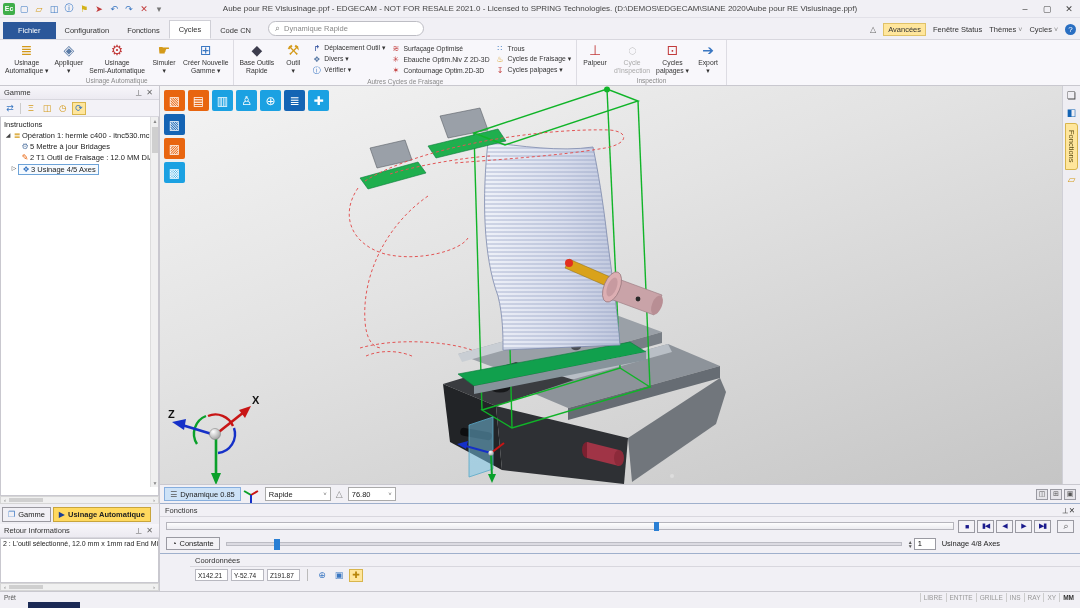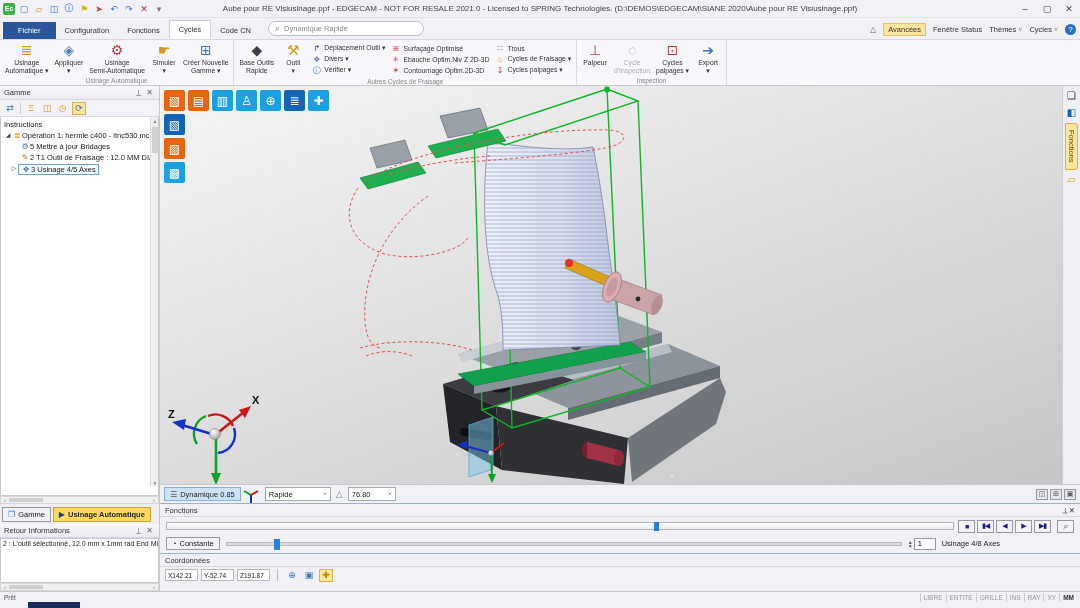--- a/index.html
+++ b/index.html
@@ -108,21 +108,21 @@
   .simrow2 { height:17px; display:flex; align-items:center; gap:6px; padding:0 6px; }
   .constbtn { display:flex; align-items:center; gap:3px; border:1px solid #9a9aa2; background:#f3f2f6; height:13px; padding:0 5px; font-size:7.5px; color:#222; }
   .slider { flex:1; max-width:676px; height:4px; background:#dcdbe2; border:1px solid #bcbcc4; position:relative; }
   .slider .sh { position:absolute; top:-4px; width:6px; height:11px; background:#2a7fd4; }
   .spin { display:flex; align-items:center; gap:1px; }
   .spin .arrows { display:flex; flex-direction:column; font-size:5px; color:#555; line-height:4px; }
   .spin .num { width:22px; height:12px; border:1px solid #9a9aa2; background:#fff; font-size:7.5px; display:flex; align-items:center; padding-left:3px; }
   .simlbl { font-size:7.5px; color:#222; }
 
   
-  .coordpanel { height:38px; background:#f1f0f5; border-top:1px solid #9fb0cc; }
+  .coordpanel { height:38px; background:#f1f0f5; border-top:1px solid #9fb0cc;padding-left:30px; }
   .coordrow { height:16px; display:flex; align-items:center; gap:3px; padding:0 5px; }
   .cbox { width:33px; height:12px; border:1px solid #b8b8c0; background:#fff; font-size:6.5px; color:#222; display:flex; align-items:center; padding-left:2px; }
   .csep { width:1px; height:12px; background:#bbb; margin:0 4px; }
   .cic { width:14px; height:13px; display:flex; align-items:center; justify-content:center; font-size:9px; border:1px solid transparent; }
   .cic.sel { background:#ffe69c; border-color:#d8b54c; }
 
   
   .statusbar { height:17px; background:#f1f0f5; border-top:1px solid #c9c8cf; position:relative; font-size:6.5px; color:#555; }
   .statusbar .ready { position:absolute; left:4px; top:2px; }
   .segs { position:absolute; right:3px; top:1px; display:flex; }

